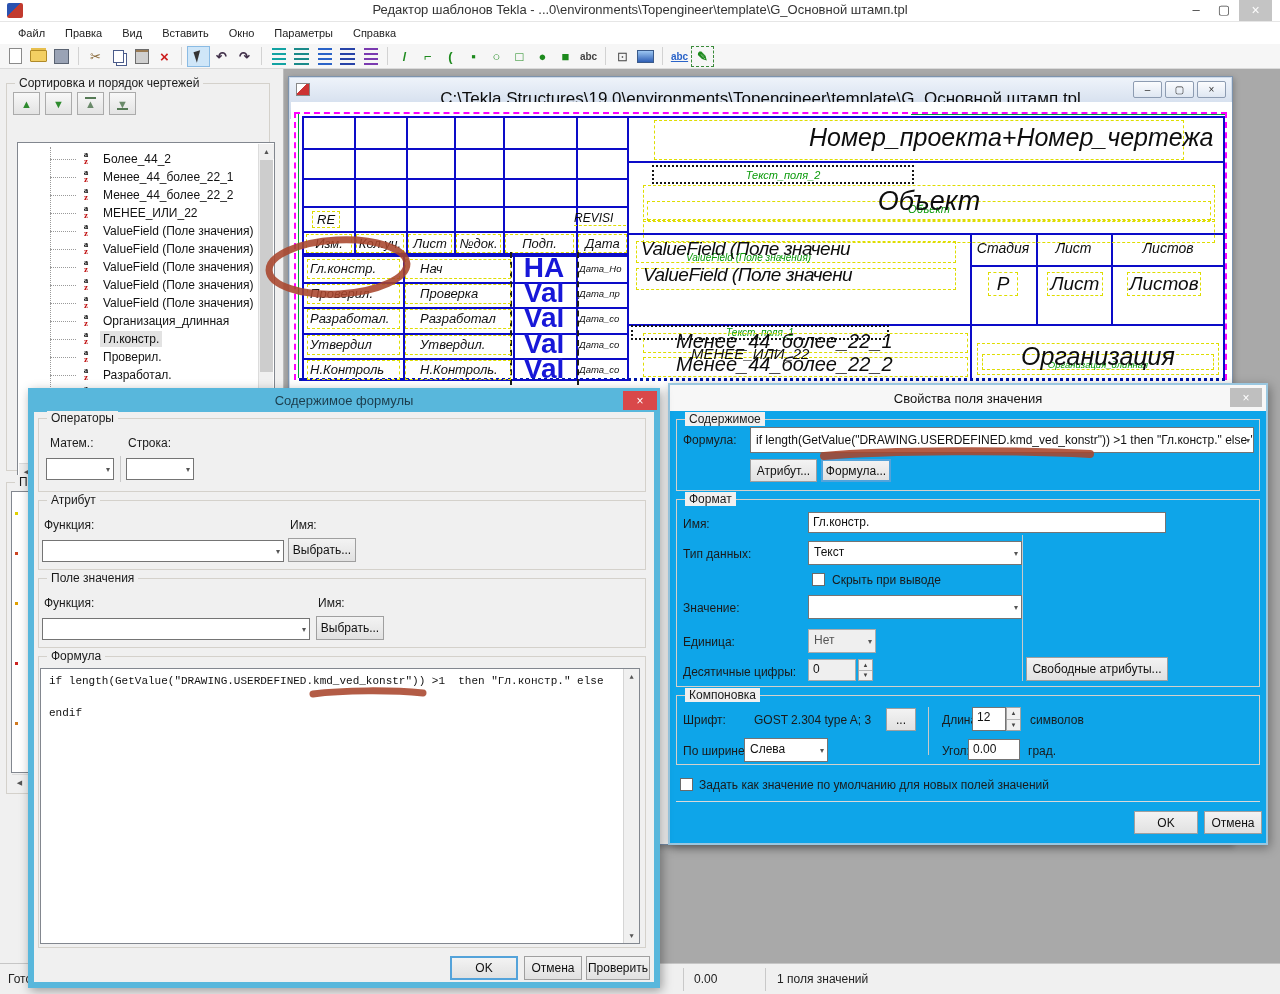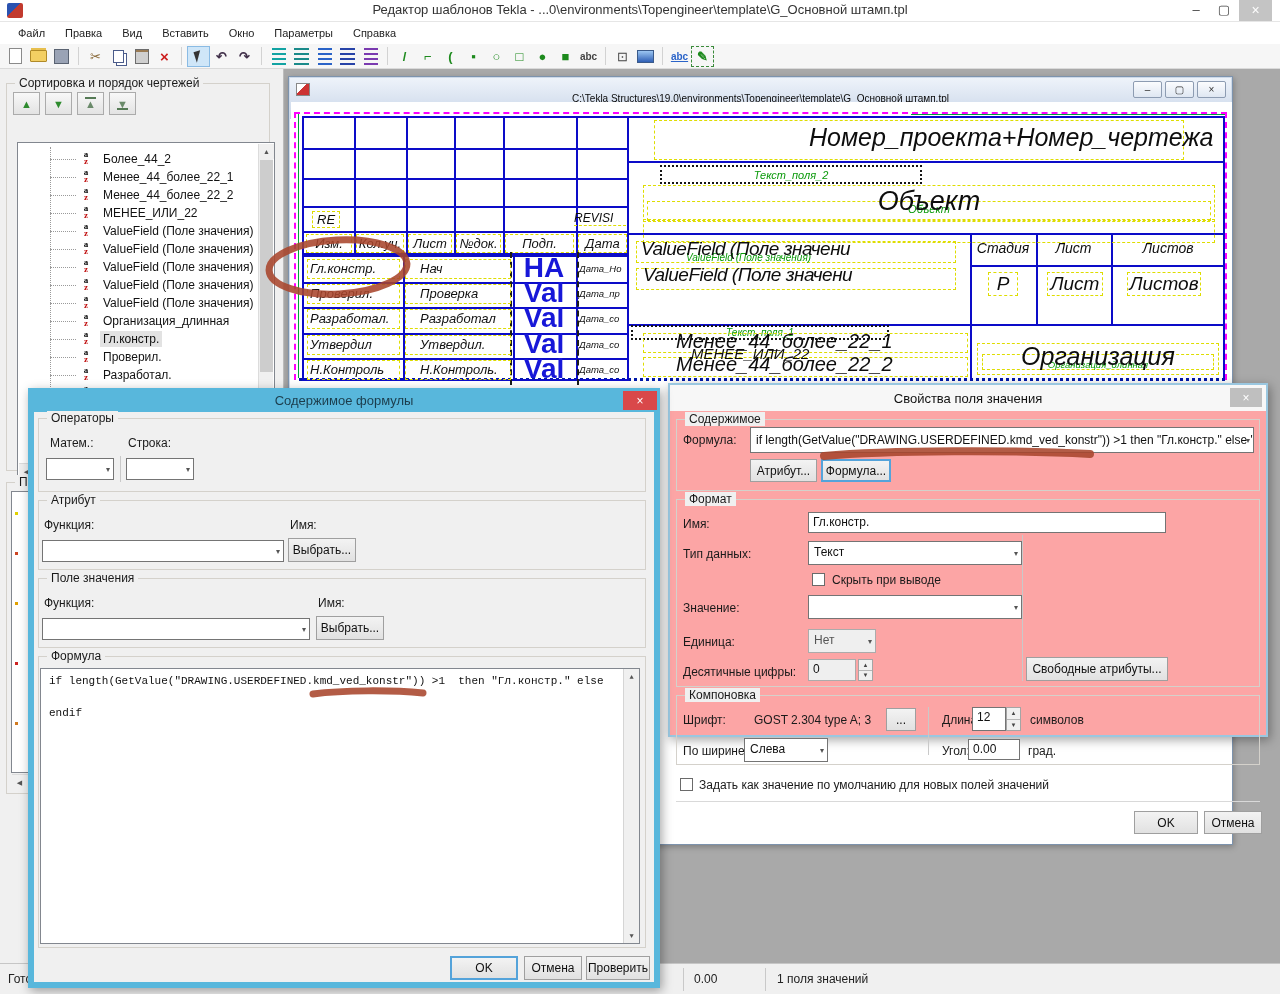--- a/index.html
+++ b/index.html
@@ -54,21 +54,21 @@
   .tlabel{position:absolute;left:80px;padding:1px 3px;white-space:nowrap}
   .tlabel.sel{background:#e2e2e2}
   .sbv{position:absolute;right:1px;top:1px;width:15px;height:320px;background:#f0f0f0;border-left:1px solid #dcdcdc}
   .sbh{position:absolute;left:1px;bottom:1px;height:15px;width:240px;background:#f0f0f0;border-top:1px solid #dcdcdc}
   .sarr{position:absolute;width:15px;height:15px;display:flex;align-items:center;justify-content:center;font-size:7px;color:#555;background:#f0f0f0}
   .sthumb{position:absolute;background:#cdcdcd}
   .pvwhite{position:absolute;left:4px;top:8px;width:250px;height:282px;background:#fff;border:1px solid #82878f}
   .speck{position:absolute;width:3px;height:3px}
   
   .childwin{position:absolute;left:288px;top:76px;width:945px;height:769px;background:#fff;border:1px solid #7d93ad;box-shadow:inset 0 0 0 1px #cdd9e8,1px 2px 6px rgba(0,0,0,.25);z-index:5}
-  .ctitle{position:absolute;left:1px;top:1px;right:1px;height:41px;background:linear-gradient(#eef3fa,#c8d5e8);display:flex;align-items:center;justify-content:center;font-size:10px;color:#0a0a0a}
+  .ctitle{position:absolute;left:1px;top:1px;right:1px;height:41px;background:linear-gradient(#eef3fa,#c8d5e8);display:flex;align-items:center;justify-content:center;font-size:17px;color:#0a0a0a}
   .cicon{position:absolute;left:6px;top:5px;width:14px;height:13px;background:linear-gradient(135deg,#fff 40%,#c33 40%);border:1px solid #888}
   .cbtn{position:absolute;top:4px;width:29px;height:17px;background:linear-gradient(#fbfcfe,#dfe7f2);border:1px solid #8d9cb2;border-radius:2px;display:flex;align-items:center;justify-content:center;font-size:10px;color:#333}
   .canvas{position:absolute;left:2px;top:25px;width:941px;height:742px;background:#fff;overflow:hidden}
   
   .bl{position:absolute;background:#0c0cc8}
   .gline{position:absolute;background:#00a33b}
   .mgt{position:absolute;border-top:2px dashed #ff00ff}
   .mgl{position:absolute;border-left:2px dashed #ff00ff}
   .dotbot{position:absolute;border-top:3px dotted #0018a8}
   .yb{position:absolute;border:1px dashed #dedd00}
@@ -104,21 +104,21 @@
   
   .dlgA{position:absolute;left:28px;top:388px;width:632px;height:600px;background:#58b7dc;z-index:30;box-shadow:2px 3px 10px rgba(0,0,0,.35)}
   .dlgA-title{position:absolute;left:0;top:0;right:0;height:24px;display:flex;align-items:center;justify-content:center;font-size:13px;color:#1c3d4c}
   .dlgA-close{position:absolute;right:3px;top:3px;width:34px;height:19px;background:#d9484a;color:#fff;font-size:12px;display:flex;align-items:center;justify-content:center}
   .dlgA-client{position:absolute;left:6px;top:24px;width:620px;height:570px;background:#f0f0f0}
   .dlgA-client .gl{background:#f0f0f0}
   .txtarea{position:absolute;background:#fff;border:1px solid #82878f;font-family:"Liberation Mono","DejaVu Sans Mono",monospace;font-size:11px;color:#111}
   .txtarea .tline{position:absolute;left:8px;white-space:pre}
   .ta-sb{position:absolute;right:0;top:0;bottom:0;width:16px;background:#f0f0f0;border-left:1px solid #d5d5d5}
   
-  .dlgB{position:absolute;left:668px;top:383px;width:600px;height:354px;background:#fca5a5;border:2px solid #9ac7e0;z-index:20;box-shadow:2px 3px 10px rgba(0,0,0,.35)}
+  .dlgB{position:absolute;left:668px;top:383px;width:600px;height:462px;background:#0ea5e9;border:2px solid #9ac7e0;z-index:20;box-shadow:2px 3px 10px rgba(0,0,0,.35)}
   .dlgB-title{position:absolute;left:0;top:0;right:0;height:26px;background:#f7f7f7;display:flex;align-items:center;justify-content:center;font-size:13px;color:#111}
   .dlgB-close{position:absolute;right:4px;top:3px;width:32px;height:19px;background:#bfbfbf;color:#fff;font-size:12px;display:flex;align-items:center;justify-content:center}
   
   .statusbar{position:absolute;left:0;top:963px;width:1280px;height:31px;background:#f0f0f0;border-top:1px solid #c6c6c6;z-index:6;font-size:12px;color:#222}
   .marker{position:absolute;z-index:50;pointer-events:none}
 </style>
 </head>
 <body>
 
 <div id="screen">
@@ -418,21 +418,21 @@
       <div class="bl" style="left:338px;top:59px;width:596px;height:2px"></div>
       <div class="bl" style="left:338px;top:131px;width:596px;height:2px"></div>
       <div class="bl" style="left:679px;top:163px;width:255px;height:2px"></div>
       <div class="bl" style="left:338px;top:222px;width:596px;height:2px"></div>
       <div class="bl" style="left:679px;top:131px;width:2px;height:147px"></div>
       <div class="bl" style="left:745px;top:131px;width:2px;height:91px"></div>
       <div class="bl" style="left:820px;top:131px;width:2px;height:91px"></div>
 
       <div class="yb" style="left:363px;top:18px;width:530px;height:40px"></div>
       <span class="tl" style="left:518px;top:21px;width:372px;font-size:25px;text-align:right">Номер_проекта+Номер_чертежа</span>
-      <div class="dotb" style="left:369px;top:63px;width:262px;height:19px">
+      <div class="dotb" style="left:361px;top:63px;width:262px;height:19px">
         <span class="tl grn" style="position:static;font-size:11px">Текст_поля_2</span>
       </div>
       <div class="yb" style="left:352px;top:83px;width:572px;height:37px"></div>
       <div class="yb" style="left:356px;top:99px;width:564px;height:20px"></div>
       <span class="tl grn" style="left:352px;top:101px;width:572px;font-size:11px;text-align:center">Объект</span>
       <span class="tl" style="left:352px;top:84px;width:572px;font-size:27px;text-align:center">Объект</span>
       <div class="yb" style="left:352px;top:117px;width:572px;height:24px"></div>
 
       <div class="yb" style="left:345px;top:139px;width:320px;height:22px"></div>
       <div class="yb" style="left:345px;top:166px;width:320px;height:22px"></div>

